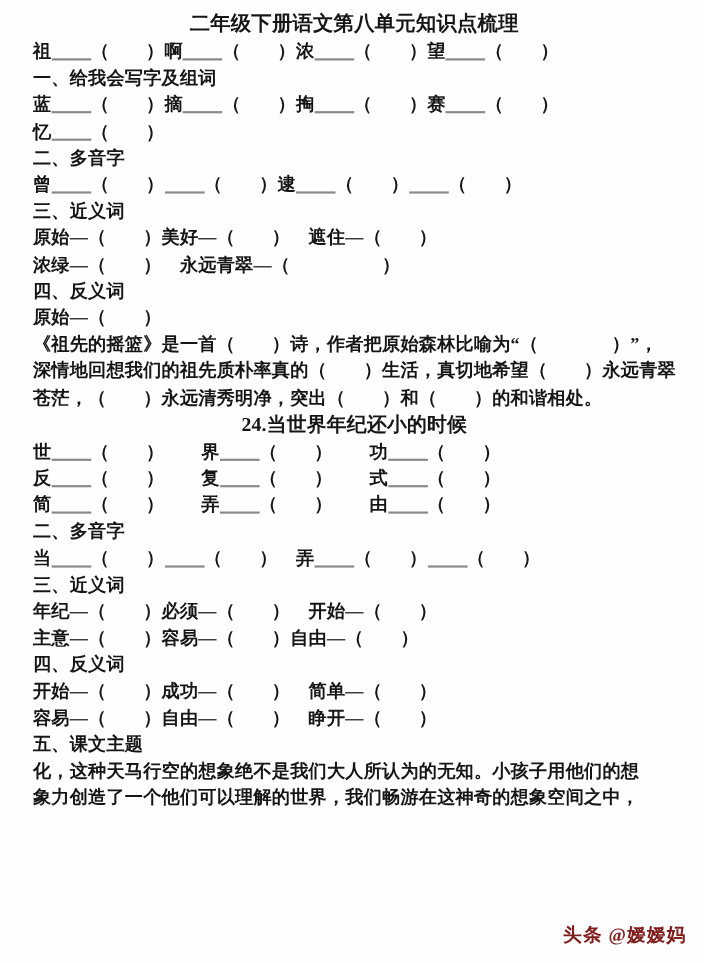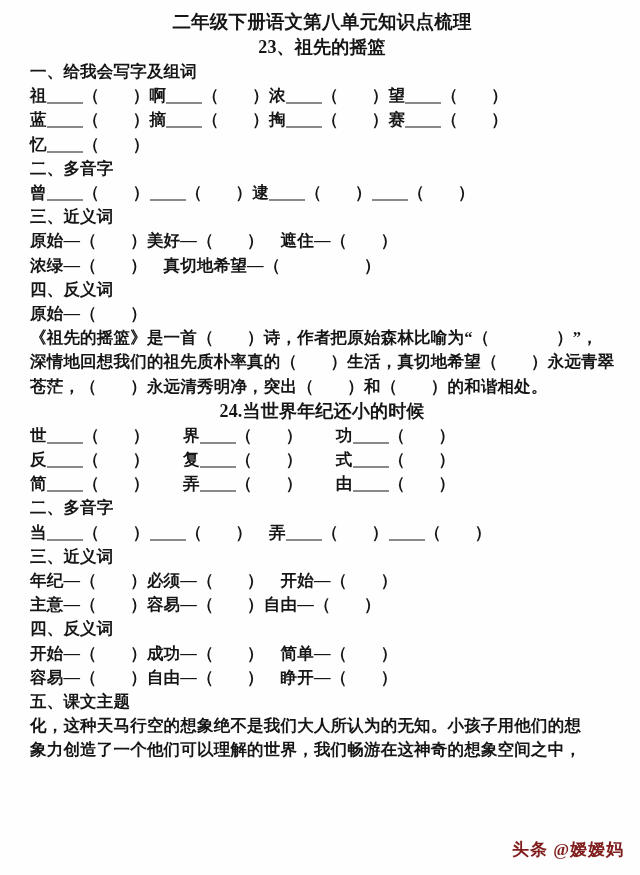--- a/index.html
+++ b/index.html
@@ -28,30 +28,29 @@
     text-shadow:0 1px 0 #ffffff;
   }
 </style>
 </head>
 <body>
 
 <div class="page">
   <div class="content">
     <div class="line doc-title">二年级下册语文第八单元知识点梳理</div>
     <div>
-        <div class="line center lesson-heading">23、祖先的摇篮</div>
+        <div class="line">祖<span class="blank" style="width:36px"></span>（　　）啊<span class="blank" style="width:36px"></span>（　　）浓<span class="blank" style="width:36px"></span>（　　）望<span class="blank" style="width:36px"></span>（　　）</div>
         <div class="line">一、给我会写字及组词</div>
-        <div class="line">祖<span class="blank" style="width:36px"></span>（　　）啊<span class="blank" style="width:36px"></span>（　　）浓<span class="blank" style="width:36px"></span>（　　）望<span class="blank" style="width:36px"></span>（　　）</div>
         <div class="line">蓝<span class="blank" style="width:36px"></span>（　　）摘<span class="blank" style="width:36px"></span>（　　）掏<span class="blank" style="width:36px"></span>（　　）赛<span class="blank" style="width:36px"></span>（　　）</div>
         <div class="line">忆<span class="blank" style="width:36px"></span>（　　）</div>
         <div class="line">二、多音字</div>
         <div class="line">曾<span class="blank" style="width:36px"></span>（　　）<span class="blank" style="width:36px"></span>（　　）逮<span class="blank" style="width:36px"></span>（　　）<span class="blank" style="width:36px"></span>（　　）</div>
         <div class="line">三、近义词</div>
         <div class="line">原始—（　　）美好—（　　）　遮住—（　　）</div>
-        <div class="line">浓绿—（　　）　真切地希望—（　　　　　）</div>
+        <div class="line">浓绿—（　　）　永远青翠—（　　　　　）</div>
         <div class="line">四、反义词</div>
         <div class="line">原始—（　　）</div>
         <div class="line">《祖先的摇篮》是一首（　　）诗，作者把原始森林比喻为“（　　　　）”，</div>
         <div class="line">深情地回想我们的祖先质朴率真的（　　）生活，真切地希望（　　）永远青翠</div>
         <div class="line">苍茫，（　　）永远清秀明净，突出（　　）和（　　）的和谐相处。</div>
         <div class="line center lesson-heading">24.当世界年纪还小的时候</div>
         <div class="line">世<span class="blank" style="width:36px"></span>（　　）　　界<span class="blank" style="width:36px"></span>（　　）　　功<span class="blank" style="width:36px"></span>（　　）</div>
         <div class="line">反<span class="blank" style="width:36px"></span>（　　）　　复<span class="blank" style="width:36px"></span>（　　）　　式<span class="blank" style="width:36px"></span>（　　）</div>
         <div class="line">简<span class="blank" style="width:36px"></span>（　　）　　弄<span class="blank" style="width:36px"></span>（　　）　　由<span class="blank" style="width:36px"></span>（　　）</div>
         <div class="line">二、多音字</div>

